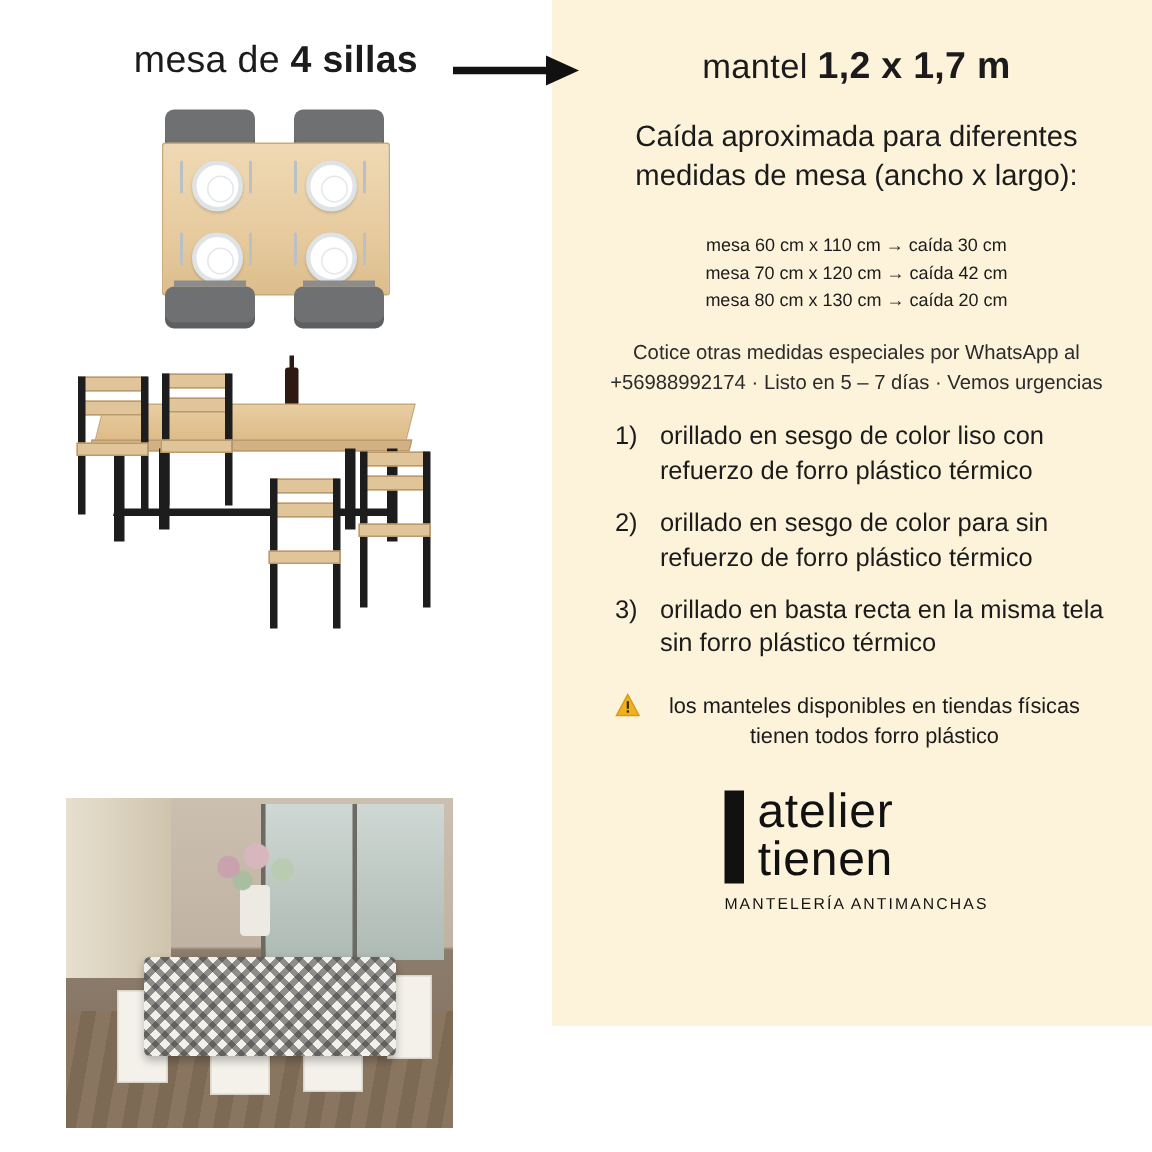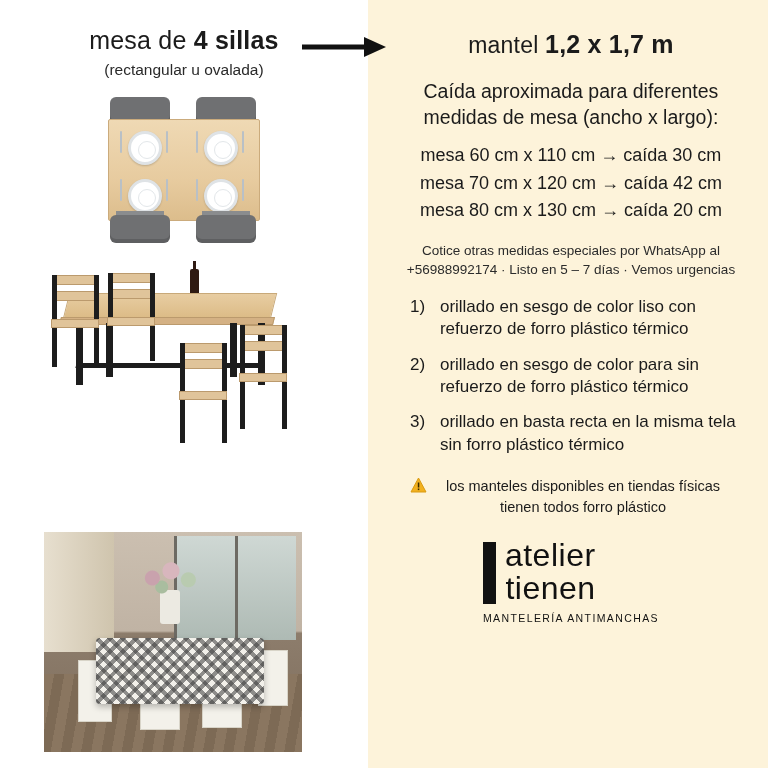--- a/index.html
+++ b/index.html
@@ -195,40 +195,40 @@
   
   .arrow {
     position: absolute;
     left: 300px; top: 36px;
     width: 88px; height: 22px;
     z-index: 5;
   }
   
   .right {
     width: 423px;
-    height: 768px;
+    height: 684px;
     background: #fdf3da;
     padding: 22px 22px 10px 28px;
     text-align: center;
     color: #1b1b1b;
   }
   .r-title {
     font-size: 23px;
     margin-top: 8px;
     letter-spacing: .2px;
   }
   .r-title .bold { font-weight: bold; font-size: 25px; }
   .r-sub {
     font-size: 19.5px;
     line-height: 1.32;
     margin-top: 20px;
   }
   .measures {
-    margin-top: 12px;
-    font-size: 18px;
+    margin-top: 24px;
+    font-size: 12px;
     line-height: 1.52;
   }
   .note {
     margin-top: 16px;
     font-size: 13.5px;
     line-height: 1.45;
     color: #2b2b2b;
   }
   .opt-title {
     margin-top: 22px;
@@ -259,40 +259,39 @@
   .warn .tri { flex: 0 0 auto; margin-top: 1px; }
   .logo {
     margin-top: 22px;
     display: flex;
     justify-content: center;
   }
   .logo-inner { display: flex; align-items: flex-start; }
   .logo-bar {
     width: 13px; height: 62px; background: #111; margin-right: 9px; margin-top: 3px;
   }
-  .logo-words { text-align: right; }
+  .logo-words { text-align: center; }
   .logo-l1, .logo-l2 {
     font-size: 32px; line-height: 1.02; letter-spacing: .5px; color: #111;
   }
   .logo-tag {
     margin-top: 8px; font-size: 10.5px; letter-spacing: 1.4px; color: #111;
     text-align: center;
   }
 </style>
 </head>
 <body>
 
 <div class="page">
 
   <div class="left">
 
     <div class="left-title">
       <span>mesa de </span><span class="bold">4 sillas</span>
     </div>
-    <div class="left-sub">(rectangular u ovalada)</div>
 
     <div class="topview">
       <div class="tv-chair c1">
           <div class="legs" style="bottom:-4px"></div>
         </div>
       <div class="tv-chair c2">
           <div class="legs" style="bottom:-4px"></div>
         </div>
       <div class="tv-table"></div>
       <div class="tv-plate p1"></div>

